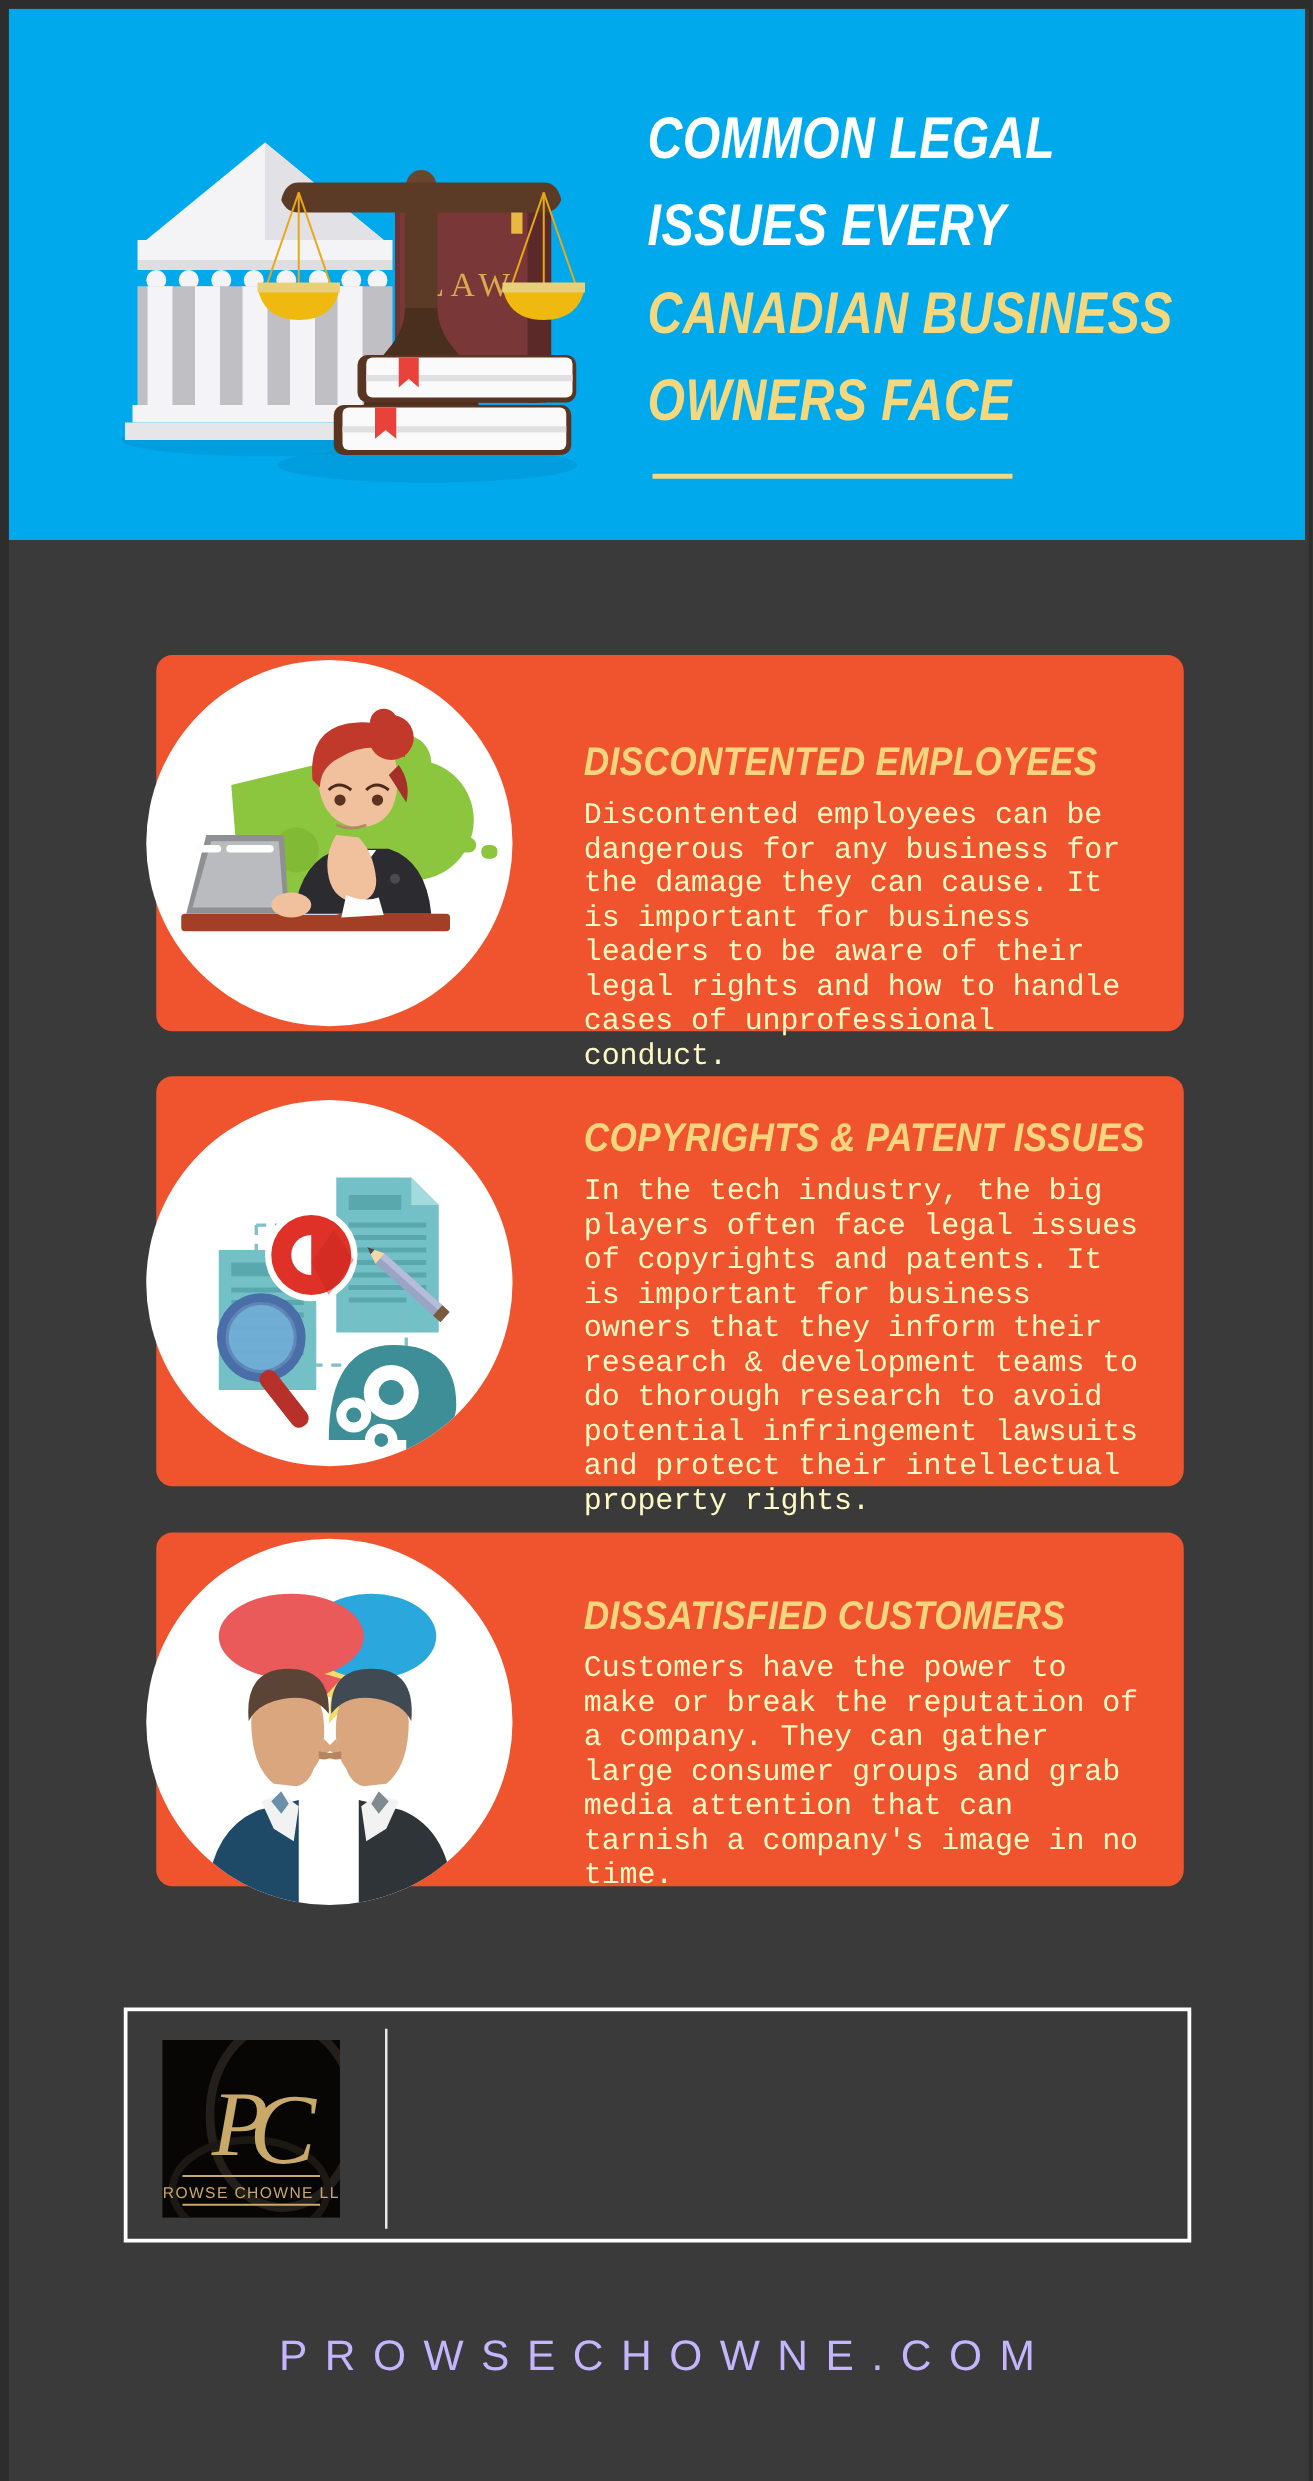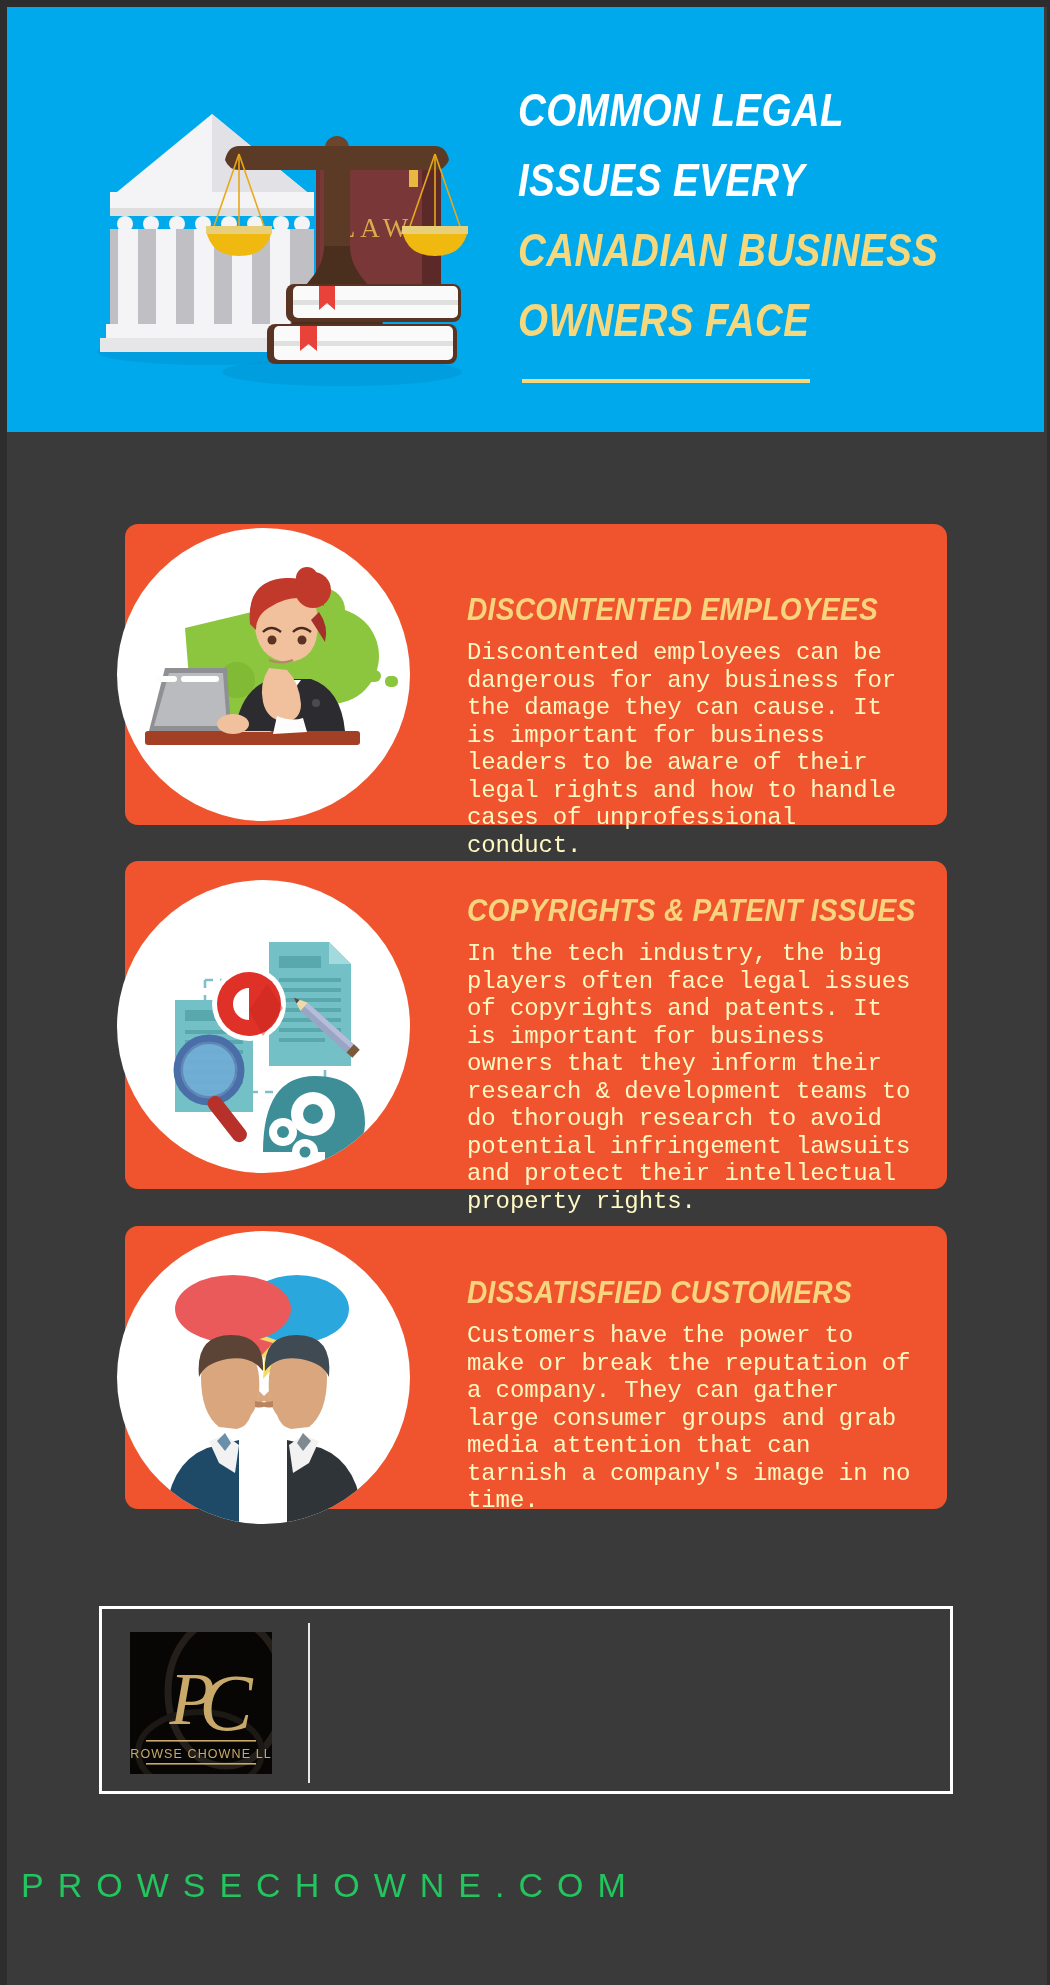--- a/index.html
+++ b/index.html
@@ -132,25 +132,26 @@
     line-height:33.4px;
     color:#f4f4f4;
     letter-spacing:-0.15px;
   }
 
   
   .site-url {
     position:absolute;
     left:0; top:1859px;
     width:1037px;
+    text-align:center;
     font-family:"Liberation Sans","DejaVu Sans", sans-serif;
     font-size:34px;
     font-weight:300;
     letter-spacing:14px;
-    color:#22c55e;
+    color:#c4b5fd;
     text-indent:14px;
   }
 </style>
 </head>
 <body>
 
 <div class="infographic">
 
   <div class="header">
 

